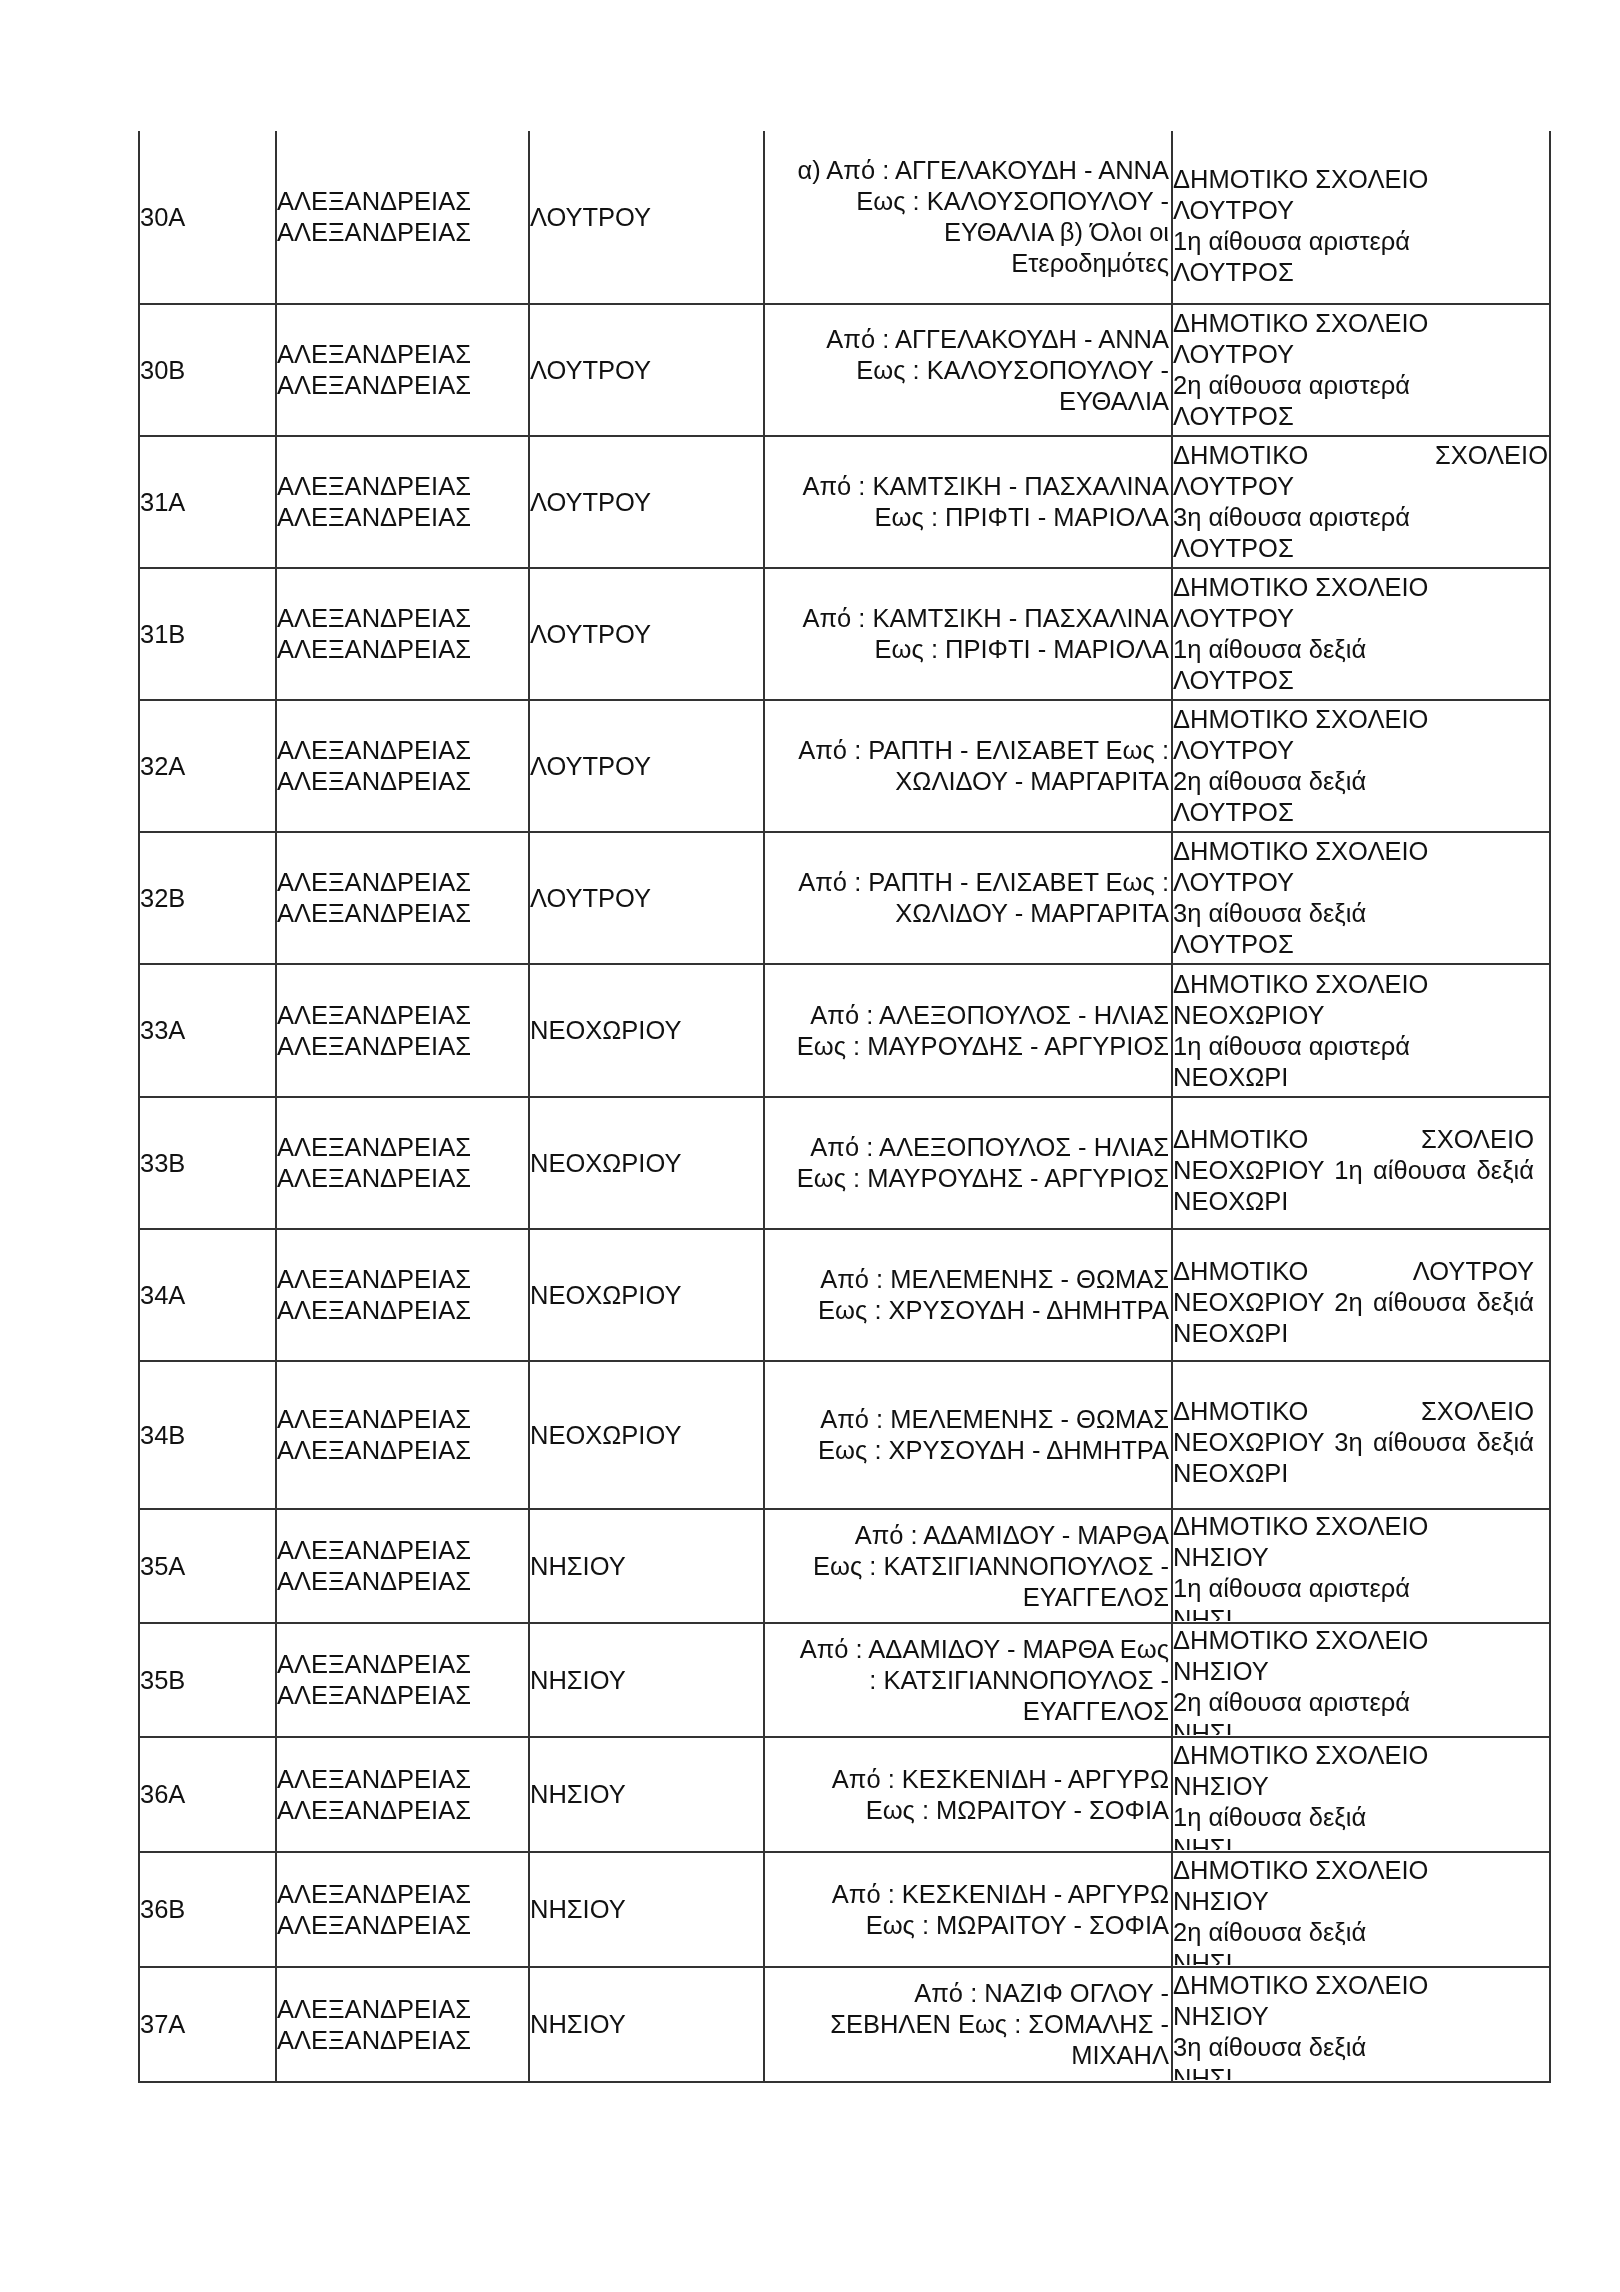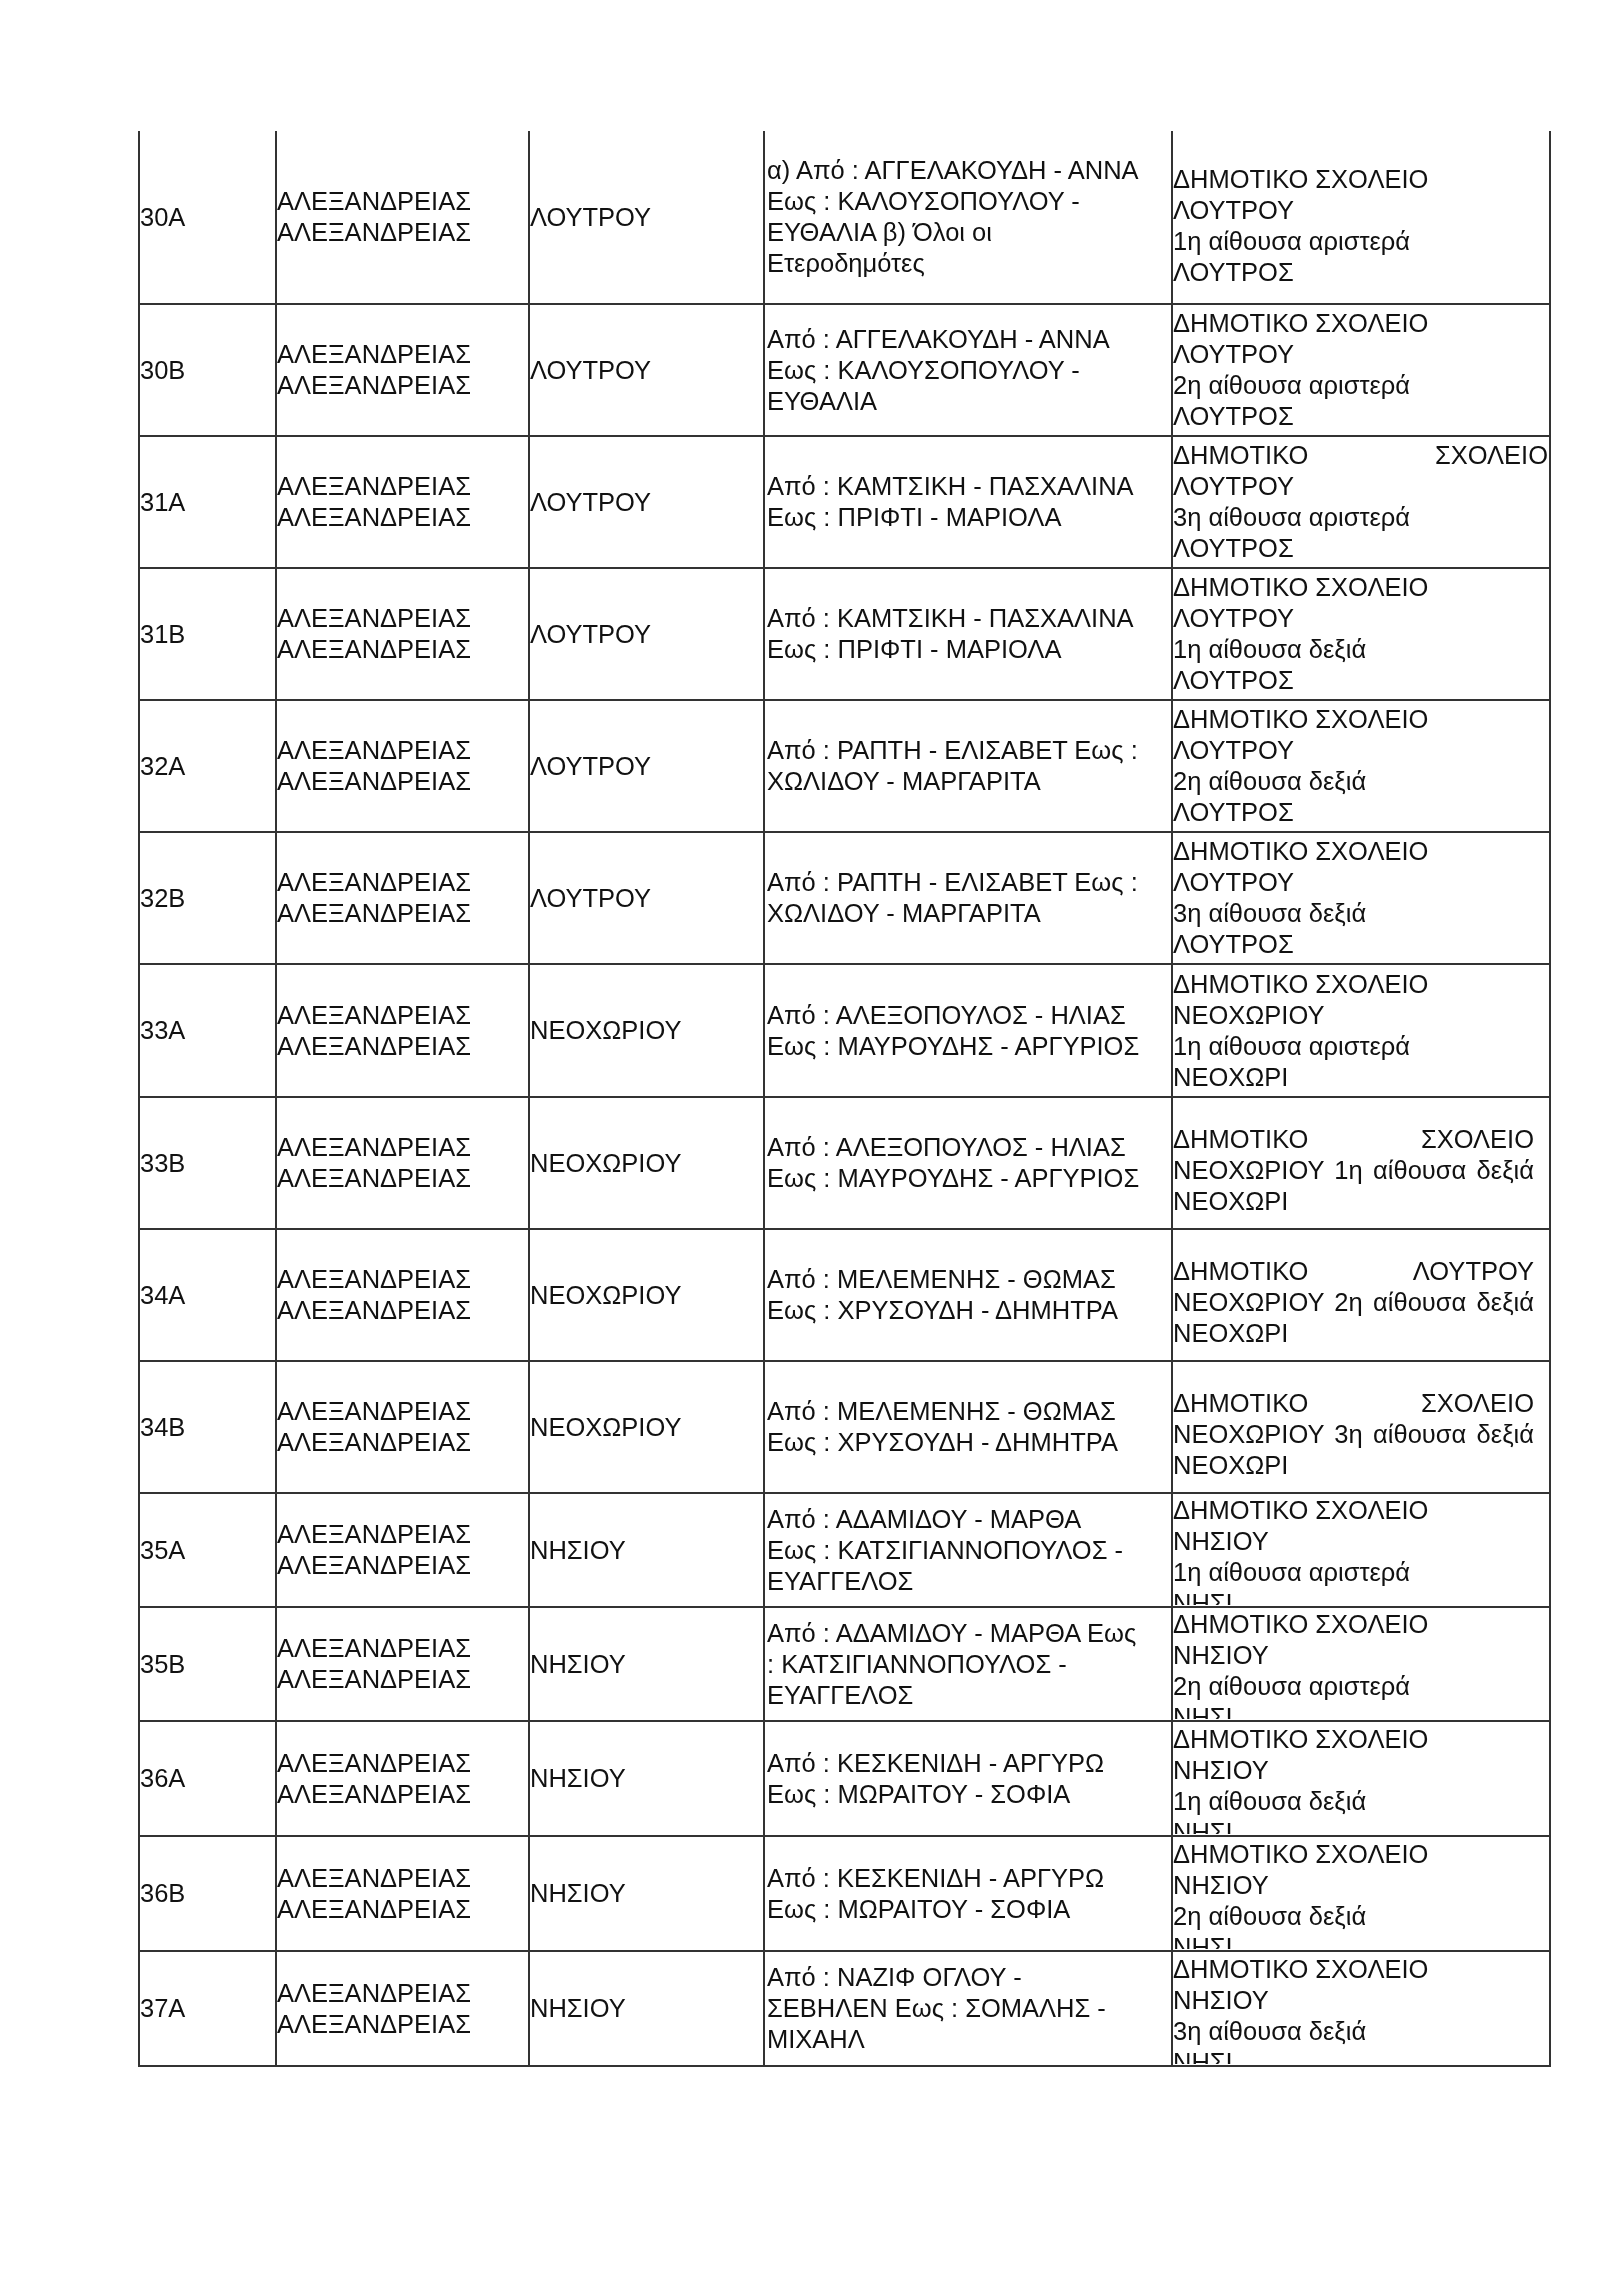--- a/index.html
+++ b/index.html
@@ -46,21 +46,21 @@
     col.c-range { width: 408px; }
     col.c-loc { width: 378px; }
 
     td.code {
     }
     td.muni, td.unit {
       text-align: left;
       padding-left: 1px;
     }
     td.range {
-      text-align: left;
+      text-align: right;
     }
     td.range .inner {
       padding: 0 2px;
     }
     td.loc {
       text-align: left;
       padding-left: 1px;
       vertical-align: top;
     }
     td.loc .inner {
@@ -280,21 +280,21 @@
               <span class="line">Από : ΜΕΛΕΜΕΝΗΣ - ΘΩΜΑΣ</span>
               <span class="line">Εως : ΧΡΥΣΟΥΔΗ - ΔΗΜΗΤΡΑ</span>
             </div>
           </td>
           <td class="loc justify top-pad">
             <div class="inner">
               <span class="line">ΔΗΜΟΤΙΚΟ ΛΟΥΤΡΟΥ ΝΕΟΧΩΡΙΟΥ 2η αίθουσα δεξιά ΝΕΟΧΩΡΙ</span>
             </div>
           </td>
         </tr>
-        <tr style="height: 132px;">
+        <tr style="height: 148px;">
           <td class="code"><span>34Β</span></td>
           <td class="muni">
             <span class="line">ΑΛΕΞΑΝΔΡΕΙΑΣ</span>
             <span class="line">ΑΛΕΞΑΝΔΡΕΙΑΣ</span>
           </td>
           <td class="unit"><span>ΝΕΟΧΩΡΙΟΥ</span></td>
           <td class="range">
             <div class="inner">
               <span class="line">Από : ΜΕΛΕΜΕΝΗΣ - ΘΩΜΑΣ</span>
               <span class="line">Εως : ΧΡΥΣΟΥΔΗ - ΔΗΜΗΤΡΑ</span>

